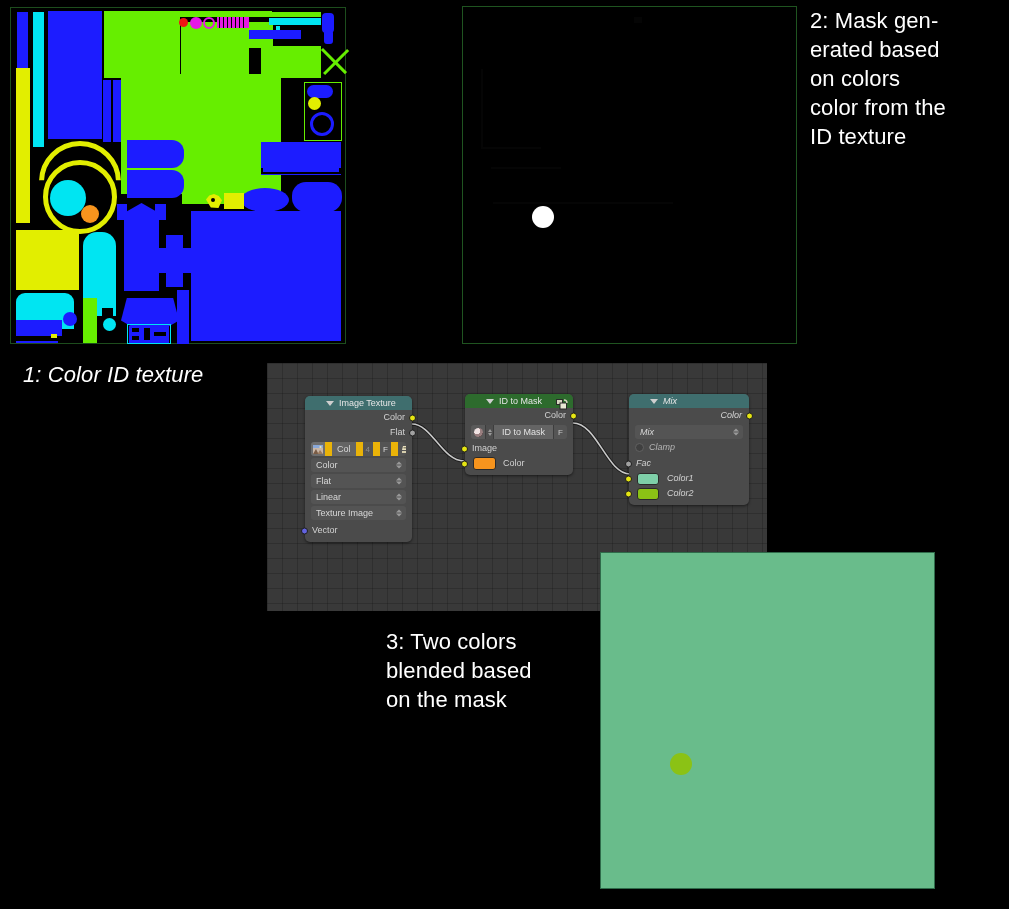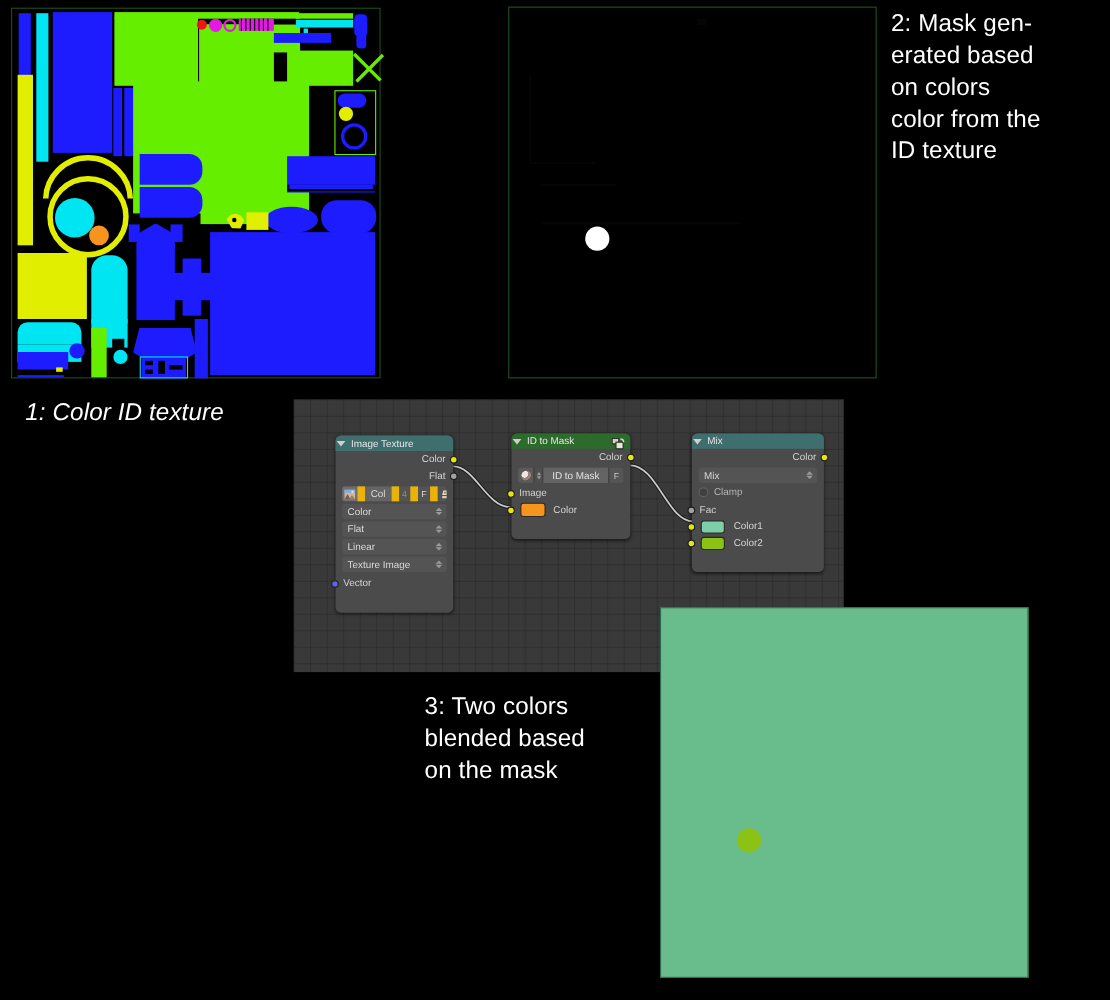--- a/index.html
+++ b/index.html
@@ -29,27 +29,27 @@
     background-image:
       linear-gradient(to right,rgba(0,0,0,.18) 1px,transparent 1px),
       linear-gradient(to bottom,rgba(0,0,0,.18) 1px,transparent 1px);
     background-size:15px 15px;}
   #noodles{position:absolute;left:0;top:0;width:500px;height:248px;
            pointer-events:none;}
 
   .node{position:absolute;border-radius:5px;background:#4b4b4b;
         box-shadow:0 1px 3px rgba(0,0,0,.55);}
   .node-head{height:14px;border-radius:5px 5px 0 0;display:flex;
-             align-items:center;padding:0 1px;box-sizing:border-box;
+             align-items:center;padding:0 21px;box-sizing:border-box;
              position:relative;}
   .node-head .tri{width:0;height:0;border-left:4px solid transparent;
                   border-right:4px solid transparent;border-top:5px solid #cfcfcf;
                   margin-right:5px;}
   .node-title{color:#e6e6e6;font-size:9px;line-height:9px;white-space:nowrap;}
-  .node-body{position:relative;padding-bottom:19px;}
+  .node-body{position:relative;padding-bottom:4px;}
 
   .sock-row{position:relative;height:15px;display:flex;align-items:center;}
   .sock-row.out{justify-content:flex-end;padding-right:7px;}
   .sock-row.in{justify-content:flex-start;padding-left:7px;}
   .sock-label{color:#d2d2d2;font-size:9px;line-height:9px;white-space:nowrap;}
   .sock{position:absolute;width:7px;height:7px;border-radius:50%;
         border:1px solid #1d1d1d;box-sizing:border-box;top:50%;
         transform:translateY(-50%);}
   .sock.yellow{background:#e5e512;}
   .sock.gray{background:#a1a1a1;}
@@ -366,21 +366,21 @@
         <span class="sock-label">Image</span>
       </div>
       <div class="swatch-row">
         <span class="sock yellow left" style="left:-4px;"></span>
         <span class="swatch" style="background:#f7941d;width:23px;height:13px;"></span>
         <span class="sock-label">Color</span>
       </div>
     </div>
   </div>
 
-  <div class="node" style="left:362px;top:31px;width:120px;">
+  <div class="node" style="left:362px;top:31px;width:120px;font-style:italic;">
     <div class="node-head" style="background:#3f6e6e;">
       <span class="tri"></span>
       <span class="node-title">Mix</span>
     </div>
     <div class="node-body">
       <div class="sock-row out">
         <span class="sock-label">Color</span>
         <span class="sock yellow right"></span>
       </div>
 

